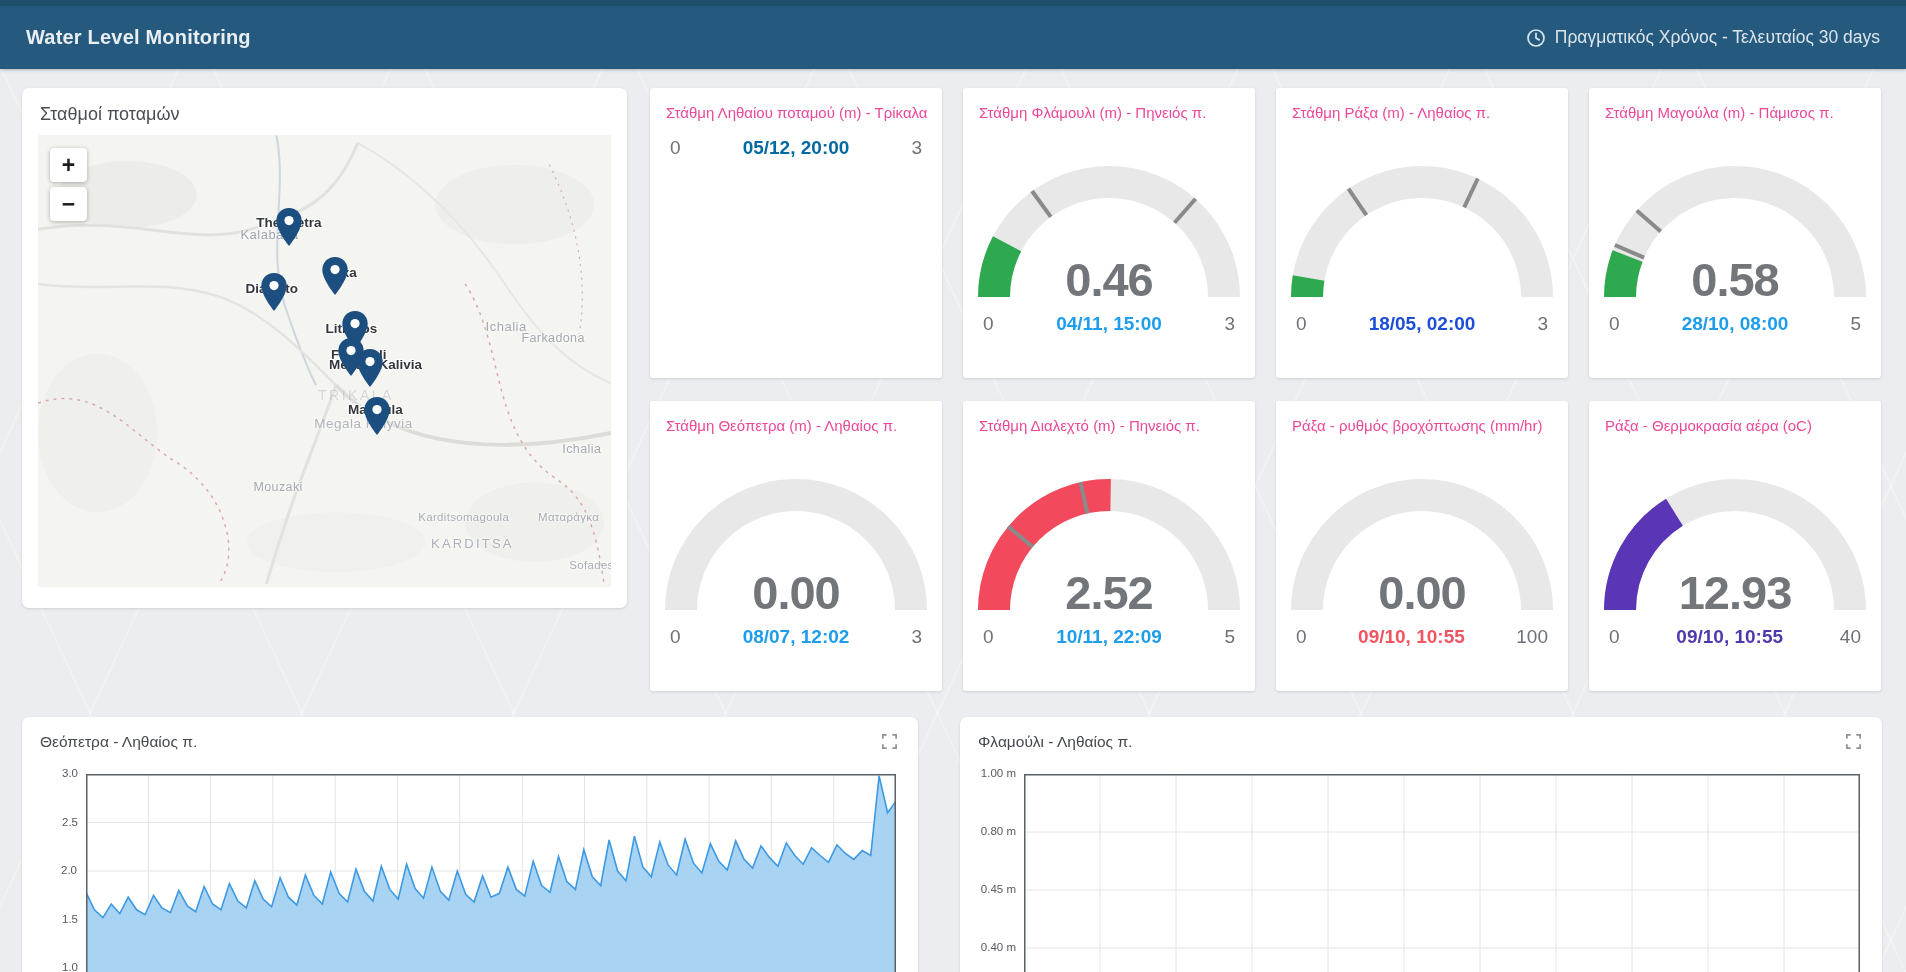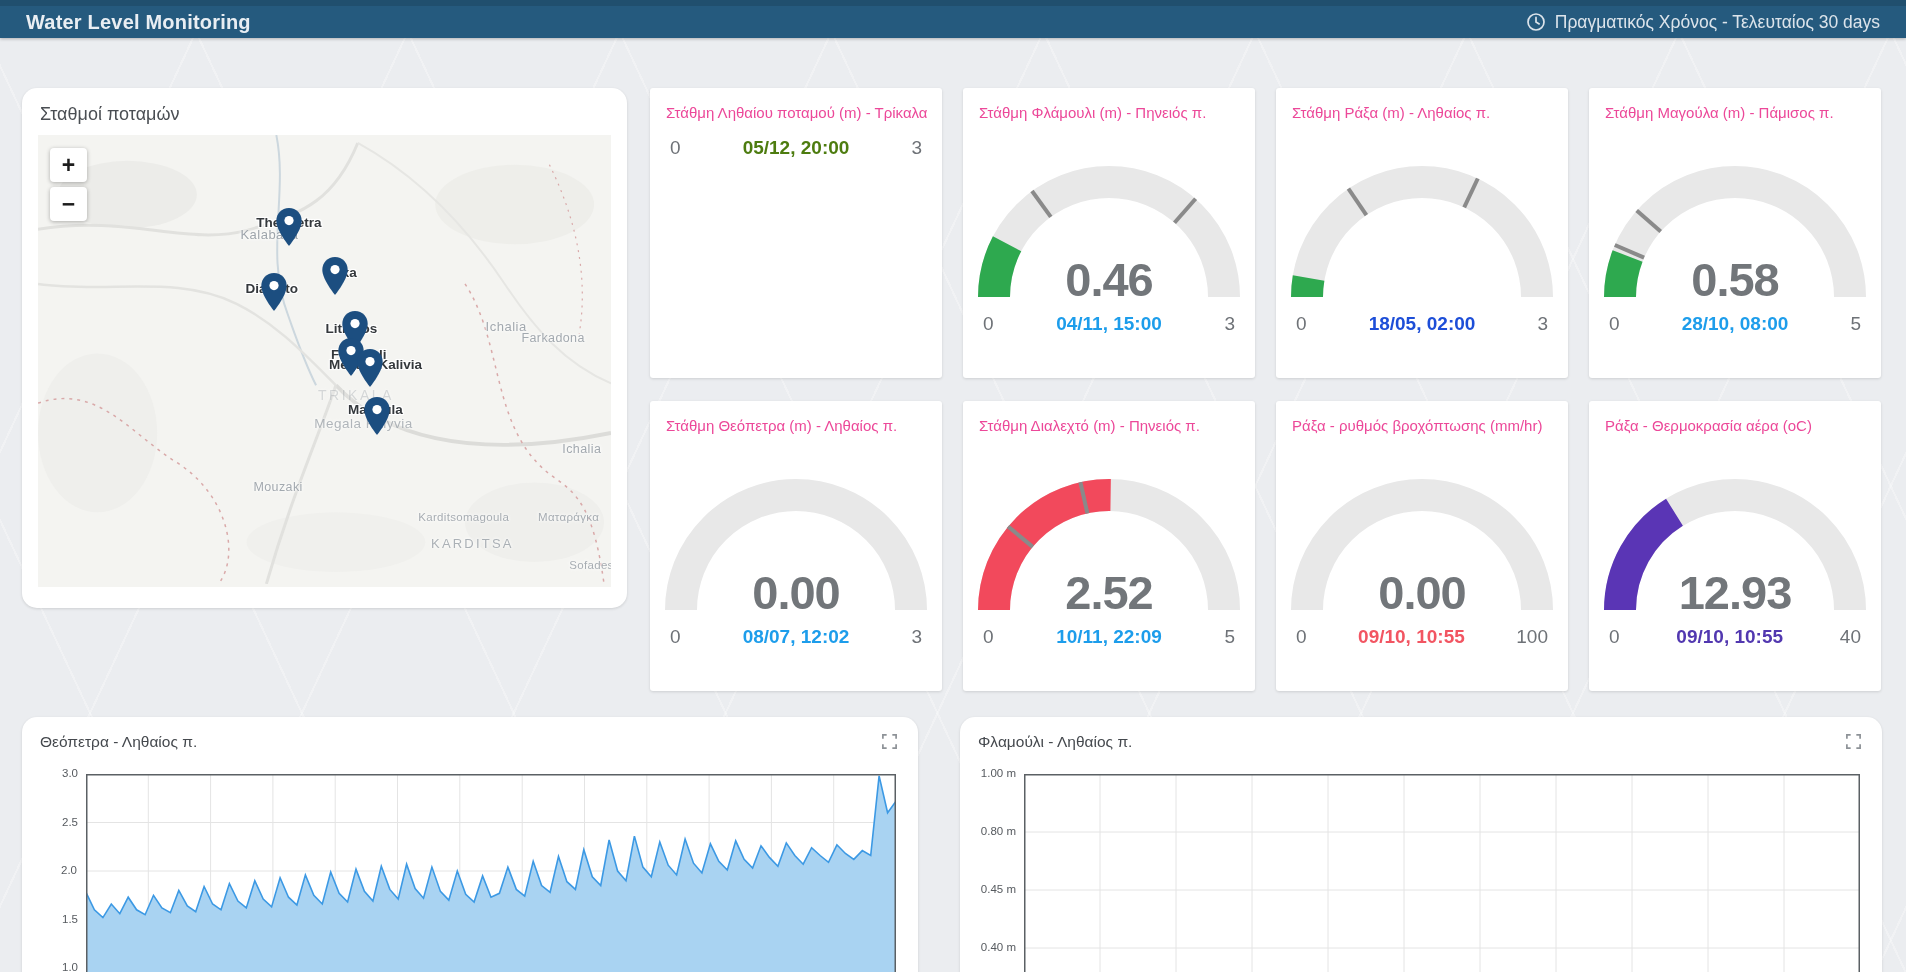--- a/index.html
+++ b/index.html
@@ -11,30 +11,30 @@
   }
   body::before{
     content:'';position:absolute;inset:0;pointer-events:none;
     background:
       repeating-linear-gradient(115deg, transparent 0 190px, rgba(255,255,255,.5) 190px 192px),
       repeating-linear-gradient(65deg, transparent 0 190px, rgba(255,255,255,.5) 190px 192px);
     opacity:.6;
   }
   
   .topbar{
-    position:absolute;left:0;top:0;right:0;height:38px;background:#255A7E;
+    position:absolute;left:0;top:0;right:0;height:69px;background:#255A7E;
     box-shadow:inset 0 6px 0 rgba(0,0,0,.12), 0 1px 3px rgba(0,0,0,.25);
     display:flex;align-items:center;justify-content:space-between;
     padding:6px 26px 0 26px;box-sizing:border-box;z-index:20;
   }
   .topbar-title{font-size:20px;font-weight:700;color:#E9EEF3;letter-spacing:.2px;}
   .time-range{display:flex;align-items:center;gap:9px;color:#DCE4EB;font-size:17.5px;font-weight:500;cursor:pointer;}
   
   .panel{
-    position:absolute;background:#fff;border-radius:15px;
+    position:absolute;background:#fff;border-radius:7px;
     box-shadow:0 1px 3px rgba(0,0,0,.13);box-sizing:border-box;z-index:5;
   }
   .panel-title{font-size:18px;color:#4A4E53;}
   
   #map-panel{left:22px;top:88px;width:605px;height:520px;padding:14px 16px;}
   #map-panel .panel-title{margin:2px 0 10px 2px;}
   .map-area{position:relative;width:100%;height:452px;overflow:hidden;background:#f4f4f1;}
   .map-area svg.basemap{position:absolute;inset:0;}
   .map-zoom{position:absolute;top:13px;left:12px;z-index:30;display:flex;flex-direction:column;gap:5px;}
   .map-zoom button{
@@ -167,21 +167,21 @@
           <circle cx="13.5" cy="12.6" r="4.6" fill="#ffffff"></circle>
         </svg></div>
     </div>
 </div>
 
 <div id="gauge-grid">
     <div class="gauge-panel">
       <div class="g-title">Στάθμη Ληθαίου ποταμού (m) - Τρίκαλα</div>
       <div class="g-row">
         <span class="g-min">0</span>
-        <span class="g-time" style="color: #4d7c0f;">05/12, 20:00</span>
+        <span class="g-time" style="color: #0369a1;">05/12, 20:00</span>
         <span class="g-max">3</span>
       </div>
     </div>
     <div class="gauge-panel">
       <div class="g-title">Στάθμη Φλάμουλι (m) - Πηνειός π.</div>
       <div class="g-wrap">
         <svg viewBox="0 0 264 132">
           <path d="M17 132 A115 115 0 0 1 247 132" fill="none" stroke="#E8E8E8" stroke-width="32"></path>
           <path d="M17 132 A115 115 0 0 1 247 132" fill="none" stroke="#2EA94F" stroke-width="32" stroke-dasharray="55.3 999"></path>
           <line x1="73.8" y1="51.9" x2="55.0" y2="26.0" stroke="#8A8A8A" stroke-width="4"></line>

